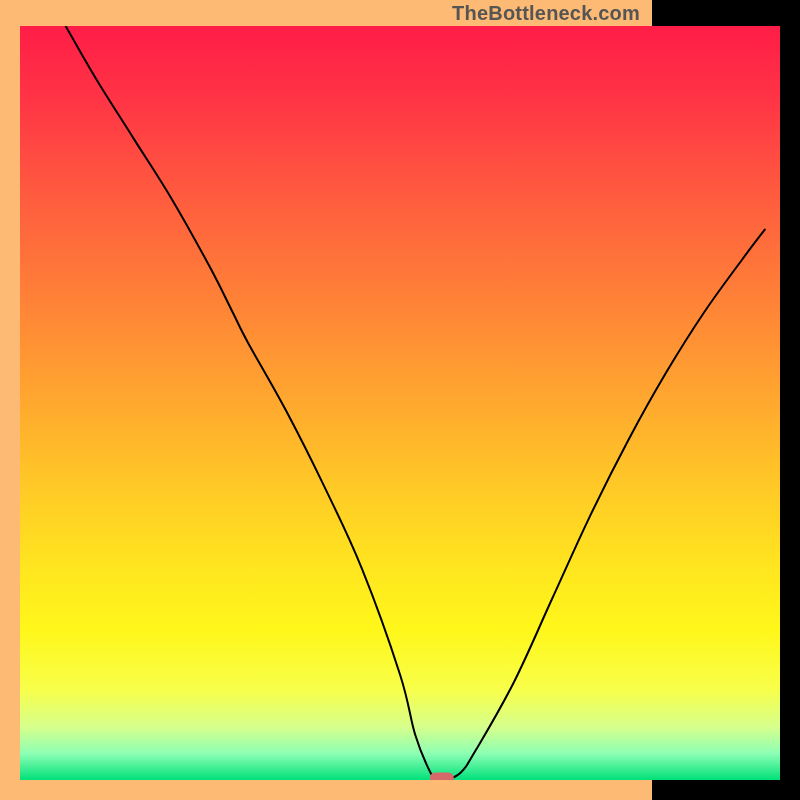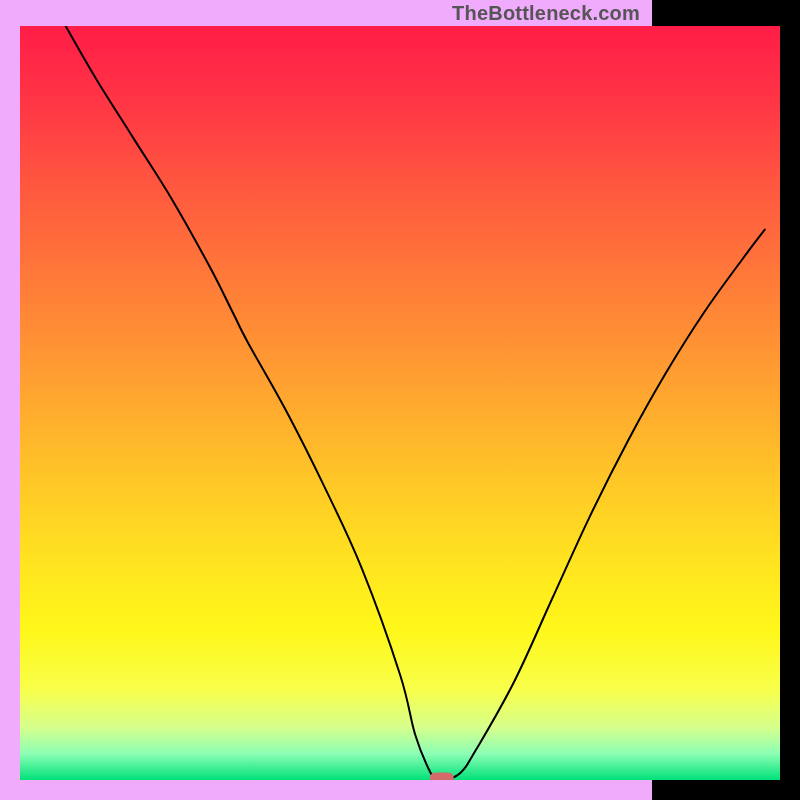--- a/index.html
+++ b/index.html
@@ -8,21 +8,21 @@
     width: 800px;
     height: 800px;
     background: #000;
     overflow: hidden;
     font-family: Arial, Helvetica, sans-serif;
   }
   .wrap {
     position: relative;
     width: 652px;
     height: 800px;
-    background: #f0abfc;
+    background: #fdba74;
   }
   .watermark {
     position: absolute;
     top: 2px;
     right: 12px;
     color: #555555;
     font-size: 20px;
     font-weight: 600;
     letter-spacing: 0.2px;
     z-index: 10;

